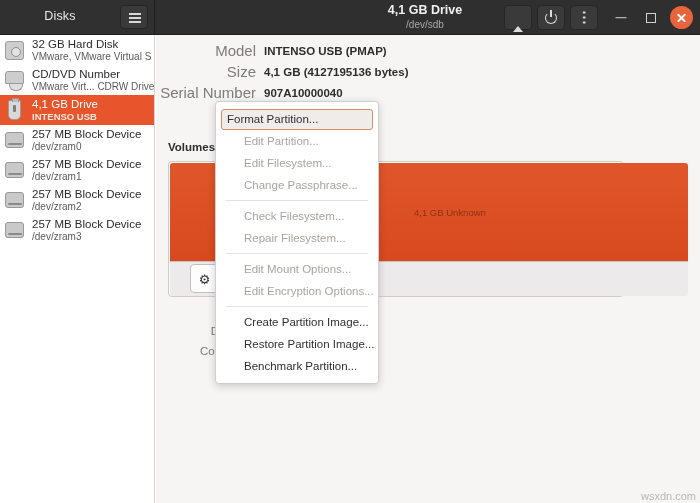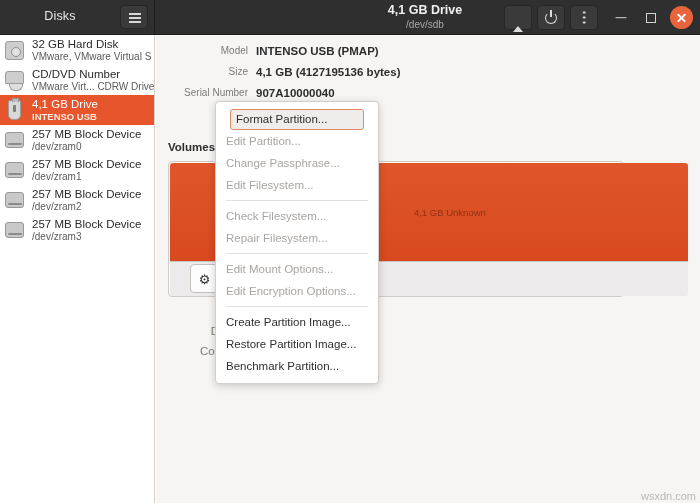--- a/index.html
+++ b/index.html
@@ -206,22 +206,22 @@
     width: 544px; height: 468px;
     background: #f6f5f4;
   }
   .info-rows {
     position: absolute; left: 0; top: 5px; width: 544px;
   }
   .info-row {
     display: flex; height: 21px; align-items: center;
   }
   .info-label {
-    width: 100px; text-align: right; padding-right: 8px;
-    font-size: 10px; color: #7e7b78; white-space: nowrap;
+    width: 108px; text-align: right; padding-right: 8px;
+    font-size: 15px; color: #7e7b78; white-space: nowrap;
   }
   .info-value {
     font-size: 11.5px; color: #2d2d2d; font-weight: bold; white-space: nowrap;
   }
   .volumes-label {
     position: absolute; left: 12px; top: 106px;
     font-size: 11.5px; font-weight: bold; color: #2d2d2d;
   }
 
   
@@ -280,28 +280,28 @@
     width: 164px; height: 283px;
     background: #ffffff;
     border: 1px solid #d2cecb;
     border-radius: 4px;
     box-shadow: 0 2px 8px rgba(0,0,0,.18);
     padding: 7px 0 8px;
   }
   .mi {
     position: relative;
     height: 22px; line-height: 22px;
-    padding: 0 10px;
+    padding: 0 28px;
     font-size: 11.5px;
     color: #2f2f2f;
     white-space: nowrap;
   }
   .mi.disabled { color: #a9a5a2; }
   .mi.active {
-    margin: 0 14px;
+    margin: 0 5px;
     padding: 0 5px;
     background: #efecea;
     border: 1px solid #dd8a6a;
     border-radius: 3px;
     height: 21px; line-height: 19px;
     color: #2f2f2f;
   }
   .mi-sep {
     height: 1px; background: #e4e0dd; margin: 4px 10px;
   }
@@ -474,22 +474,22 @@
       </div>
       <div class="detail-row">
         <div class="detail-label">Contents</div>
       </div>
     </div>
   </div>
 
   <div class="ctx-menu">
     <div class="mi active">Format Partition...</div>
     <div class="mi disabled">Edit Partition...</div>
+    <div class="mi disabled">Edit Filesystem...</div>
     <div class="mi disabled">Change Passphrase...</div>
-    <div class="mi disabled">Edit Filesystem...</div>
     <div class="mi-sep"></div>
     <div class="mi disabled">Check Filesystem...</div>
     <div class="mi disabled">Repair Filesystem...</div>
     <div class="mi-sep"></div>
     <div class="mi disabled">Edit Mount Options...</div>
     <div class="mi disabled">Edit Encryption Options...</div>
     <div class="mi-sep"></div>
     <div class="mi">Create Partition Image...</div>
     <div class="mi">Restore Partition Image...</div>
     <div class="mi">Benchmark Partition...</div>

